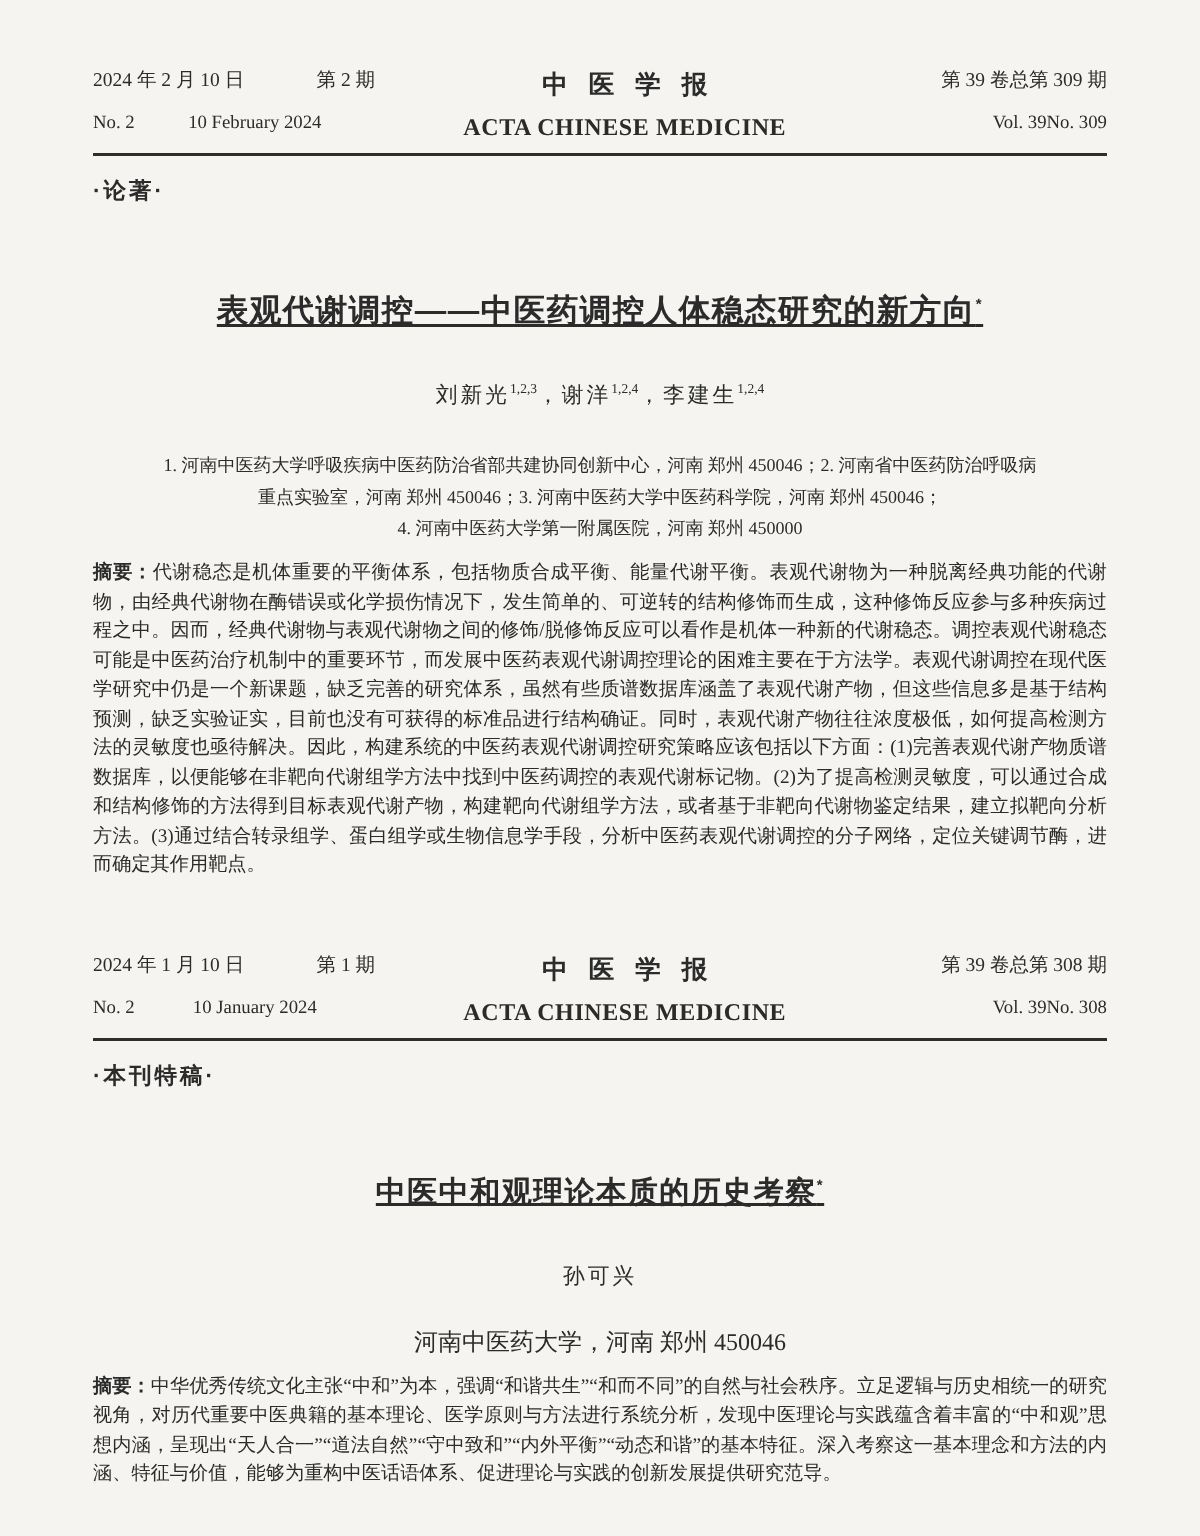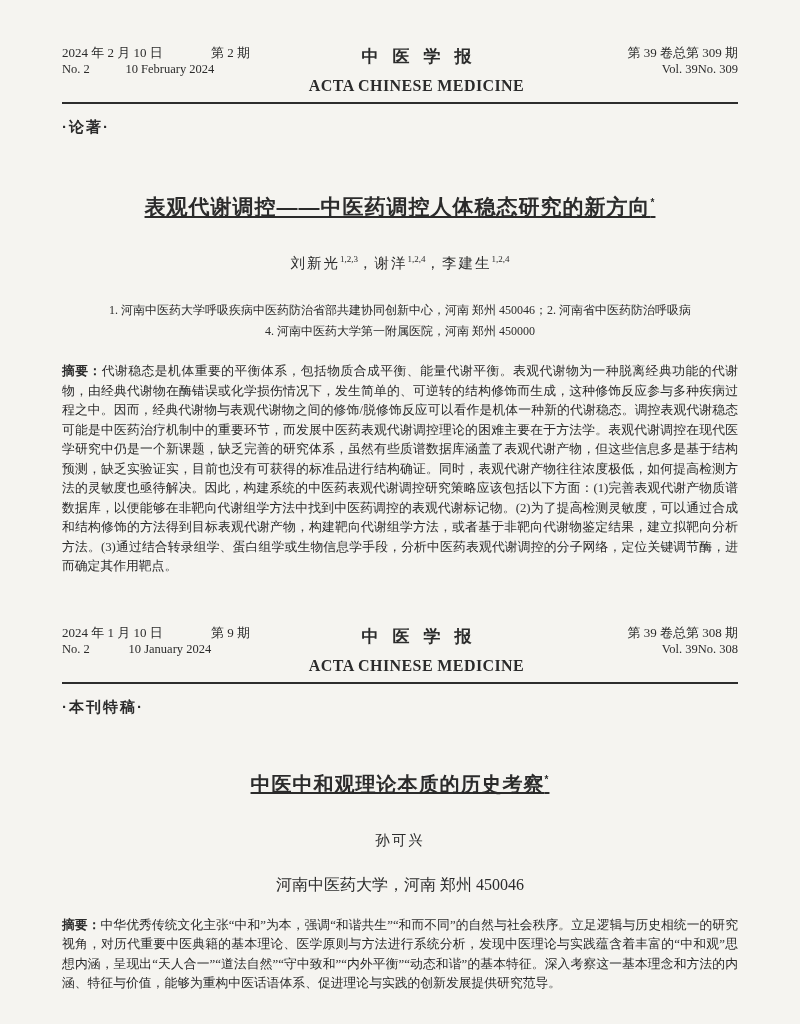--- a/index.html
+++ b/index.html
@@ -11,21 +11,21 @@
     overflow: hidden;
   }
   .page { padding: 44px 62px 0 62px; }
 
   
   .masthead {
     display: flex; justify-content: space-between; align-items: flex-start;
     border-bottom: 2px solid #2d2d2d;
     padding-bottom: 7px;
   }
-  .mh-col { display: flex; flex-direction: column; font-size: 13px; }
+  .mh-col { display: flex; flex-direction: column; gap: 12px; font-size: 13px; }
   .mh-left  { width: 188px; }
   .mh-right { width: 155px; align-items: flex-end; }
   .mh-row { display: flex; justify-content: space-between; align-items: baseline; }
   .mh-en { font-size: 12.5px; }
   .mh-center { text-align: center; padding-top: 1px; }
   .journal-cn {
     font-size: 17px; font-weight: bold;
     letter-spacing: 14px; margin-right: -14px;
     display: inline-block;
   }
@@ -49,21 +49,21 @@
   
   .authors {
     margin-top: 33px; text-align: center;
     font-size: 14.5px; letter-spacing: 2px;
   }
   .authors sup { font-size: 9px; letter-spacing: 0; }
   .affiliations { margin-top: 27px; text-align: center; font-size: 12px; line-height: 21px; }
   .affiliation-single { margin-top: 25px; text-align: center; font-size: 16px; }
 
   
-  .abstract-block { margin-top: 19px; }
+  .abstract-block { margin-top: 8px; }
   .abstract, .keywords {
     font-size: 12.8px; line-height: 19.5px;
     text-align: justify; text-justify: inter-ideograph;
   }
   .bold-label {
     font-family: "Liberation Sans", "DejaVu Sans", sans-serif;
     font-weight: bold;
   }
   .masthead-2 { margin-top: 47px; }
 </style>
@@ -101,32 +101,33 @@
   </div>
 
   <div class="section-label">·论著·</div>
 
   <h1 class="article-title"><span>表观代谢调控——中医药调控人体稳态研究的新方向</span><sup>*</sup></h1>
 
   <div class="authors"><span>刘新光</span><sup>1,2,3</sup><span>，</span><span>谢洋</span><sup>1,2,4</sup><span>，</span><span>李建生</span><sup>1,2,4</sup></div>
 
   <div class="affiliations">
     <div>1. 河南中医药大学呼吸疾病中医药防治省部共建协同创新中心，河南 郑州 450046；2. 河南省中医药防治呼吸病</div>
+    <div>重点实验室，河南 郑州 450046；3. 河南中医药大学中医药科学院，河南 郑州 450046；</div>
     <div>4. 河南中医药大学第一附属医院，河南 郑州 450000</div>
   </div>
 
   <div class="abstract-block">
     <p class="abstract"><span class="bold-label">摘要：</span><span>代谢稳态是机体重要的平衡体系，包括物质合成平衡、能量代谢平衡。表观代谢物为一种脱离经典功能的代谢物，由经典代谢物在酶错误或化学损伤情况下，发生简单的、可逆转的结构修饰而生成，这种修饰反应参与多种疾病过程之中。因而，经典代谢物与表观代谢物之间的修饰/脱修饰反应可以看作是机体一种新的代谢稳态。调控表观代谢稳态可能是中医药治疗机制中的重要环节，而发展中医药表观代谢调控理论的困难主要在于方法学。表观代谢调控在现代医学研究中仍是一个新课题，缺乏完善的研究体系，虽然有些质谱数据库涵盖了表观代谢产物，但这些信息多是基于结构预测，缺乏实验证实，目前也没有可获得的标准品进行结构确证。同时，表观代谢产物往往浓度极低，如何提高检测方法的灵敏度也亟待解决。因此，构建系统的中医药表观代谢调控研究策略应该包括以下方面：(1)完善表观代谢产物质谱数据库，以便能够在非靶向代谢组学方法中找到中医药调控的表观代谢标记物。(2)为了提高检测灵敏度，可以通过合成和结构修饰的方法得到目标表观代谢产物，构建靶向代谢组学方法，或者基于非靶向代谢物鉴定结果，建立拟靶向分析方法。(3)通过结合转录组学、蛋白组学或生物信息学手段，分析中医药表观代谢调控的分子网络，定位关键调节酶，进而确定其作用靶点。</span></p>
   </div>
 
   <div class="masthead masthead-2">
     <div class="mh-col mh-left">
       <div class="mh-row">
         <span>2024 年 1 月 10 日</span>
-        <span>第 9 期</span>
+        <span>第 1 期</span>
       </div>
       <div class="mh-row mh-en">
         <span>No. 2</span>
         <span>10 January 2024</span>
         <span></span>
       </div>
     </div>
     <div class="mh-center">
       <div><span class="journal-cn">中医学报</span></div>
       <div class="journal-en">ACTA CHINESE MEDICINE</div>

